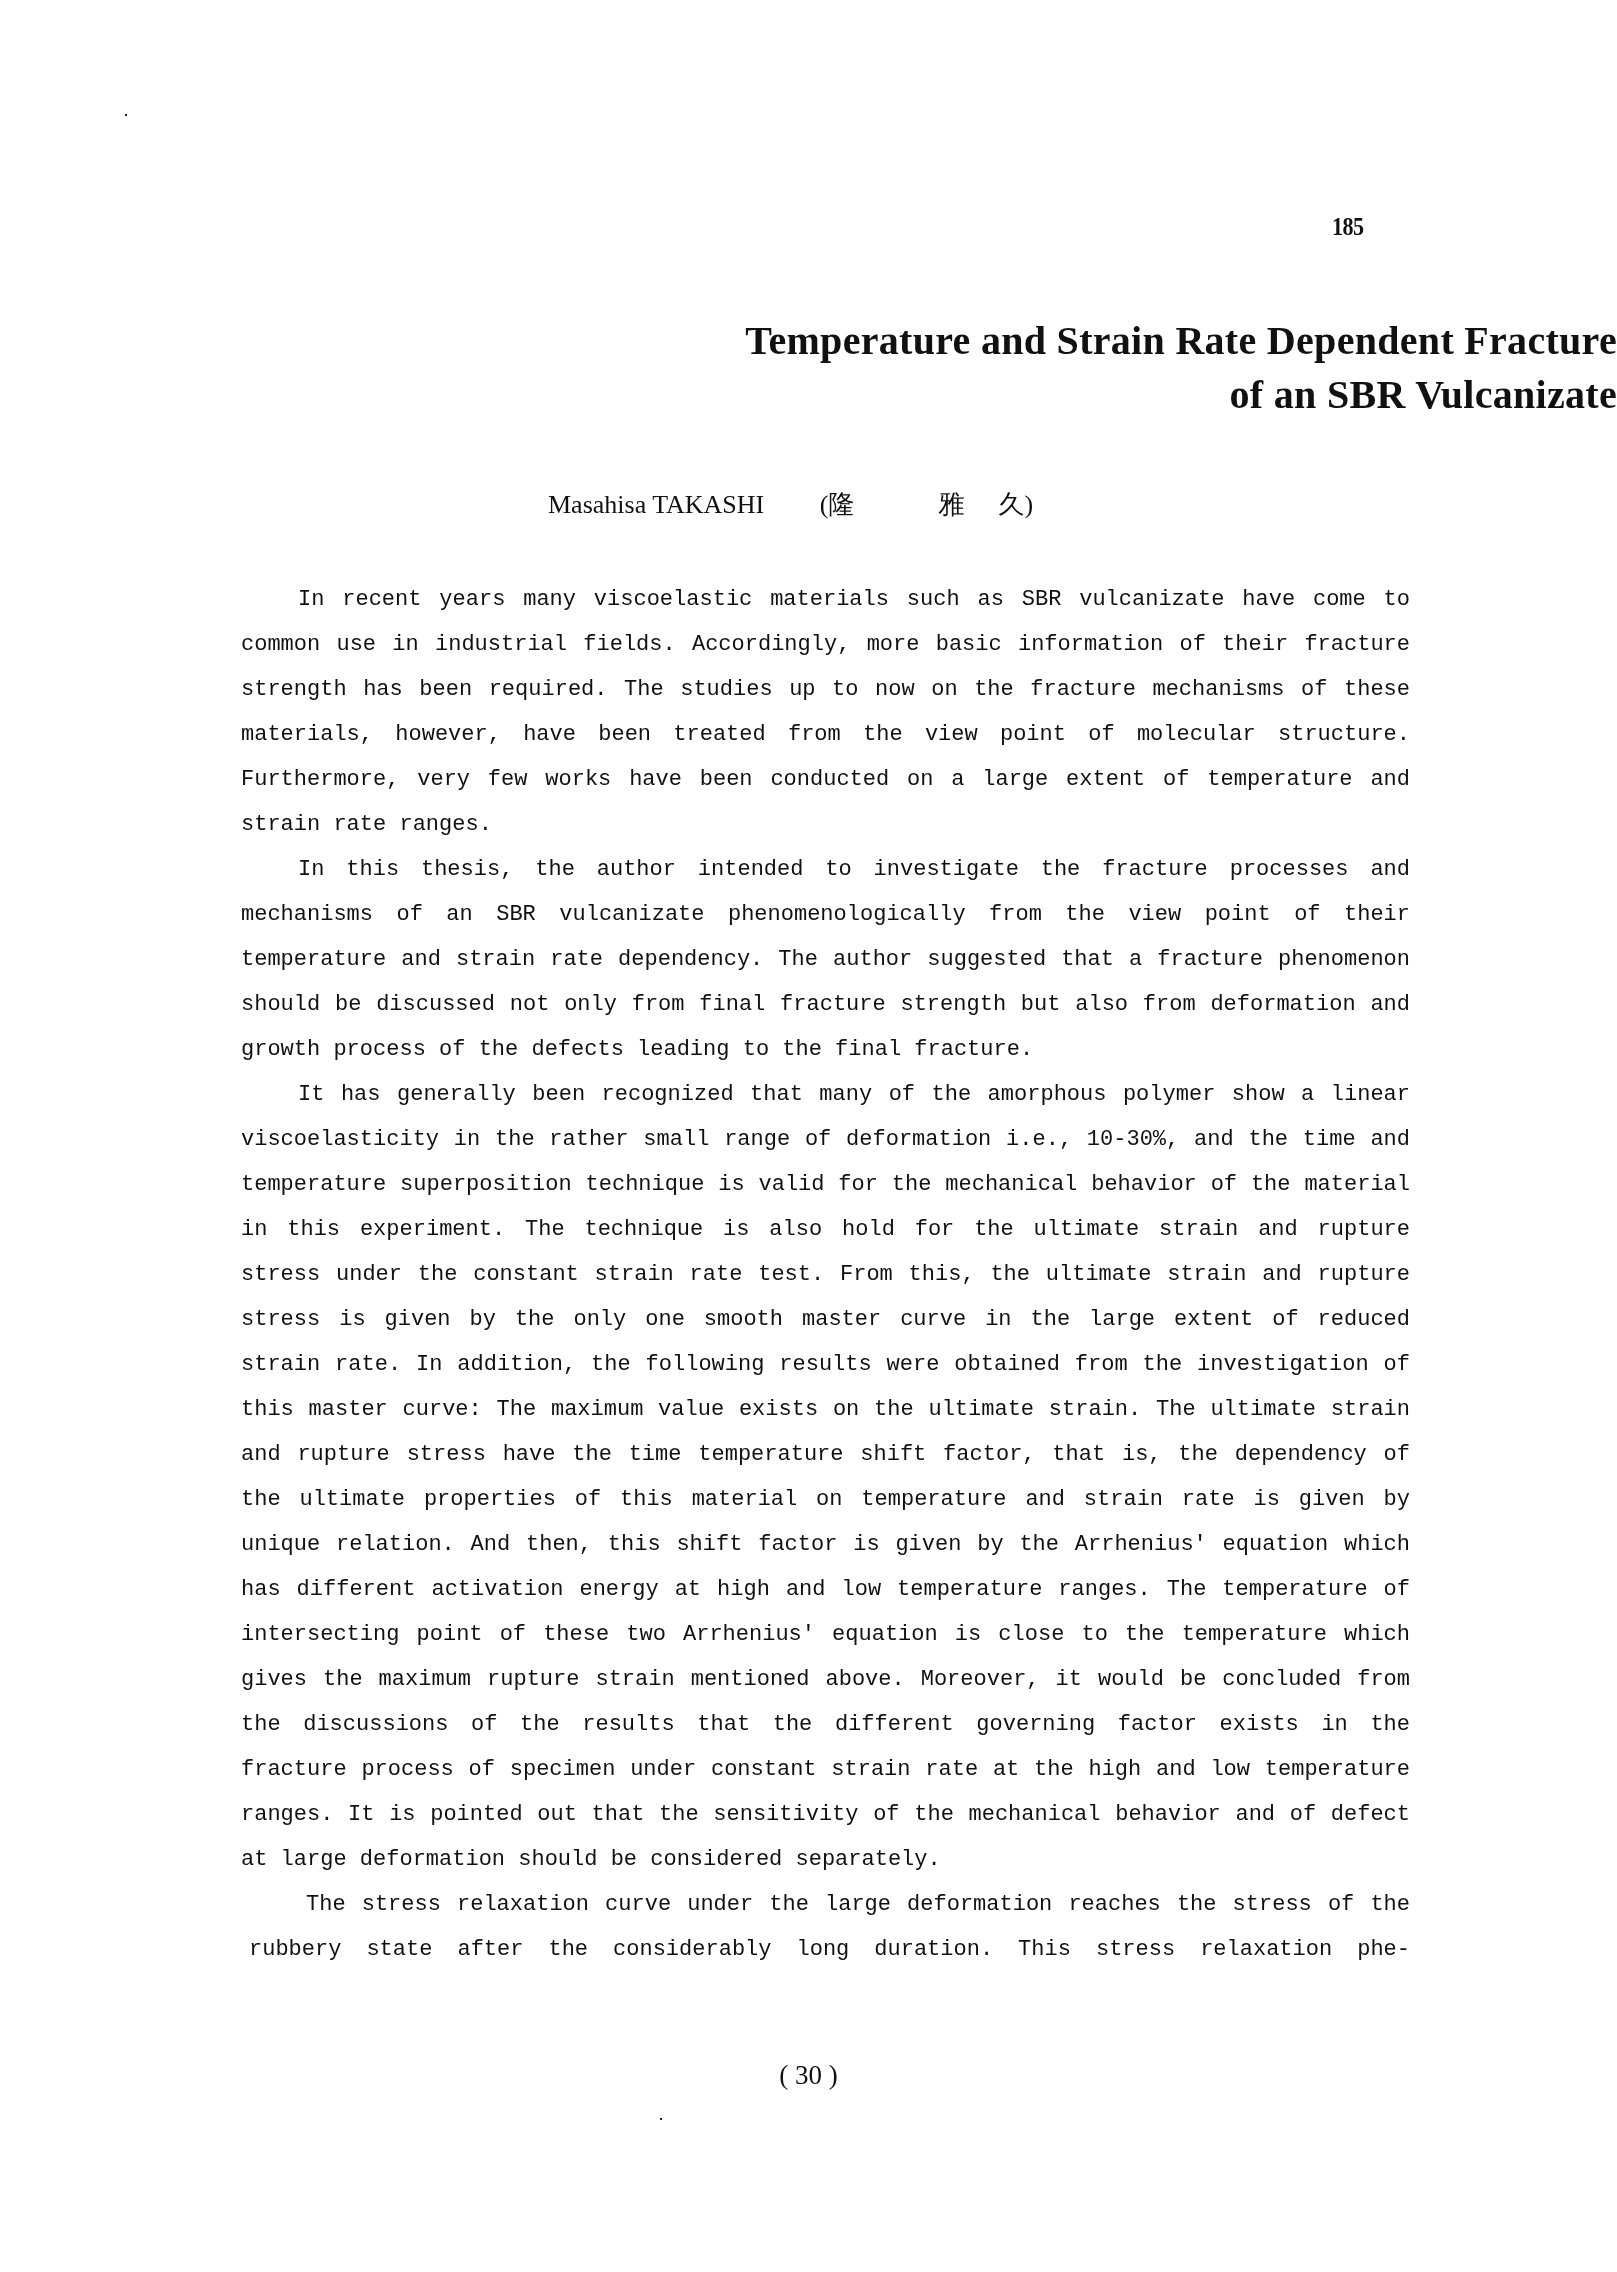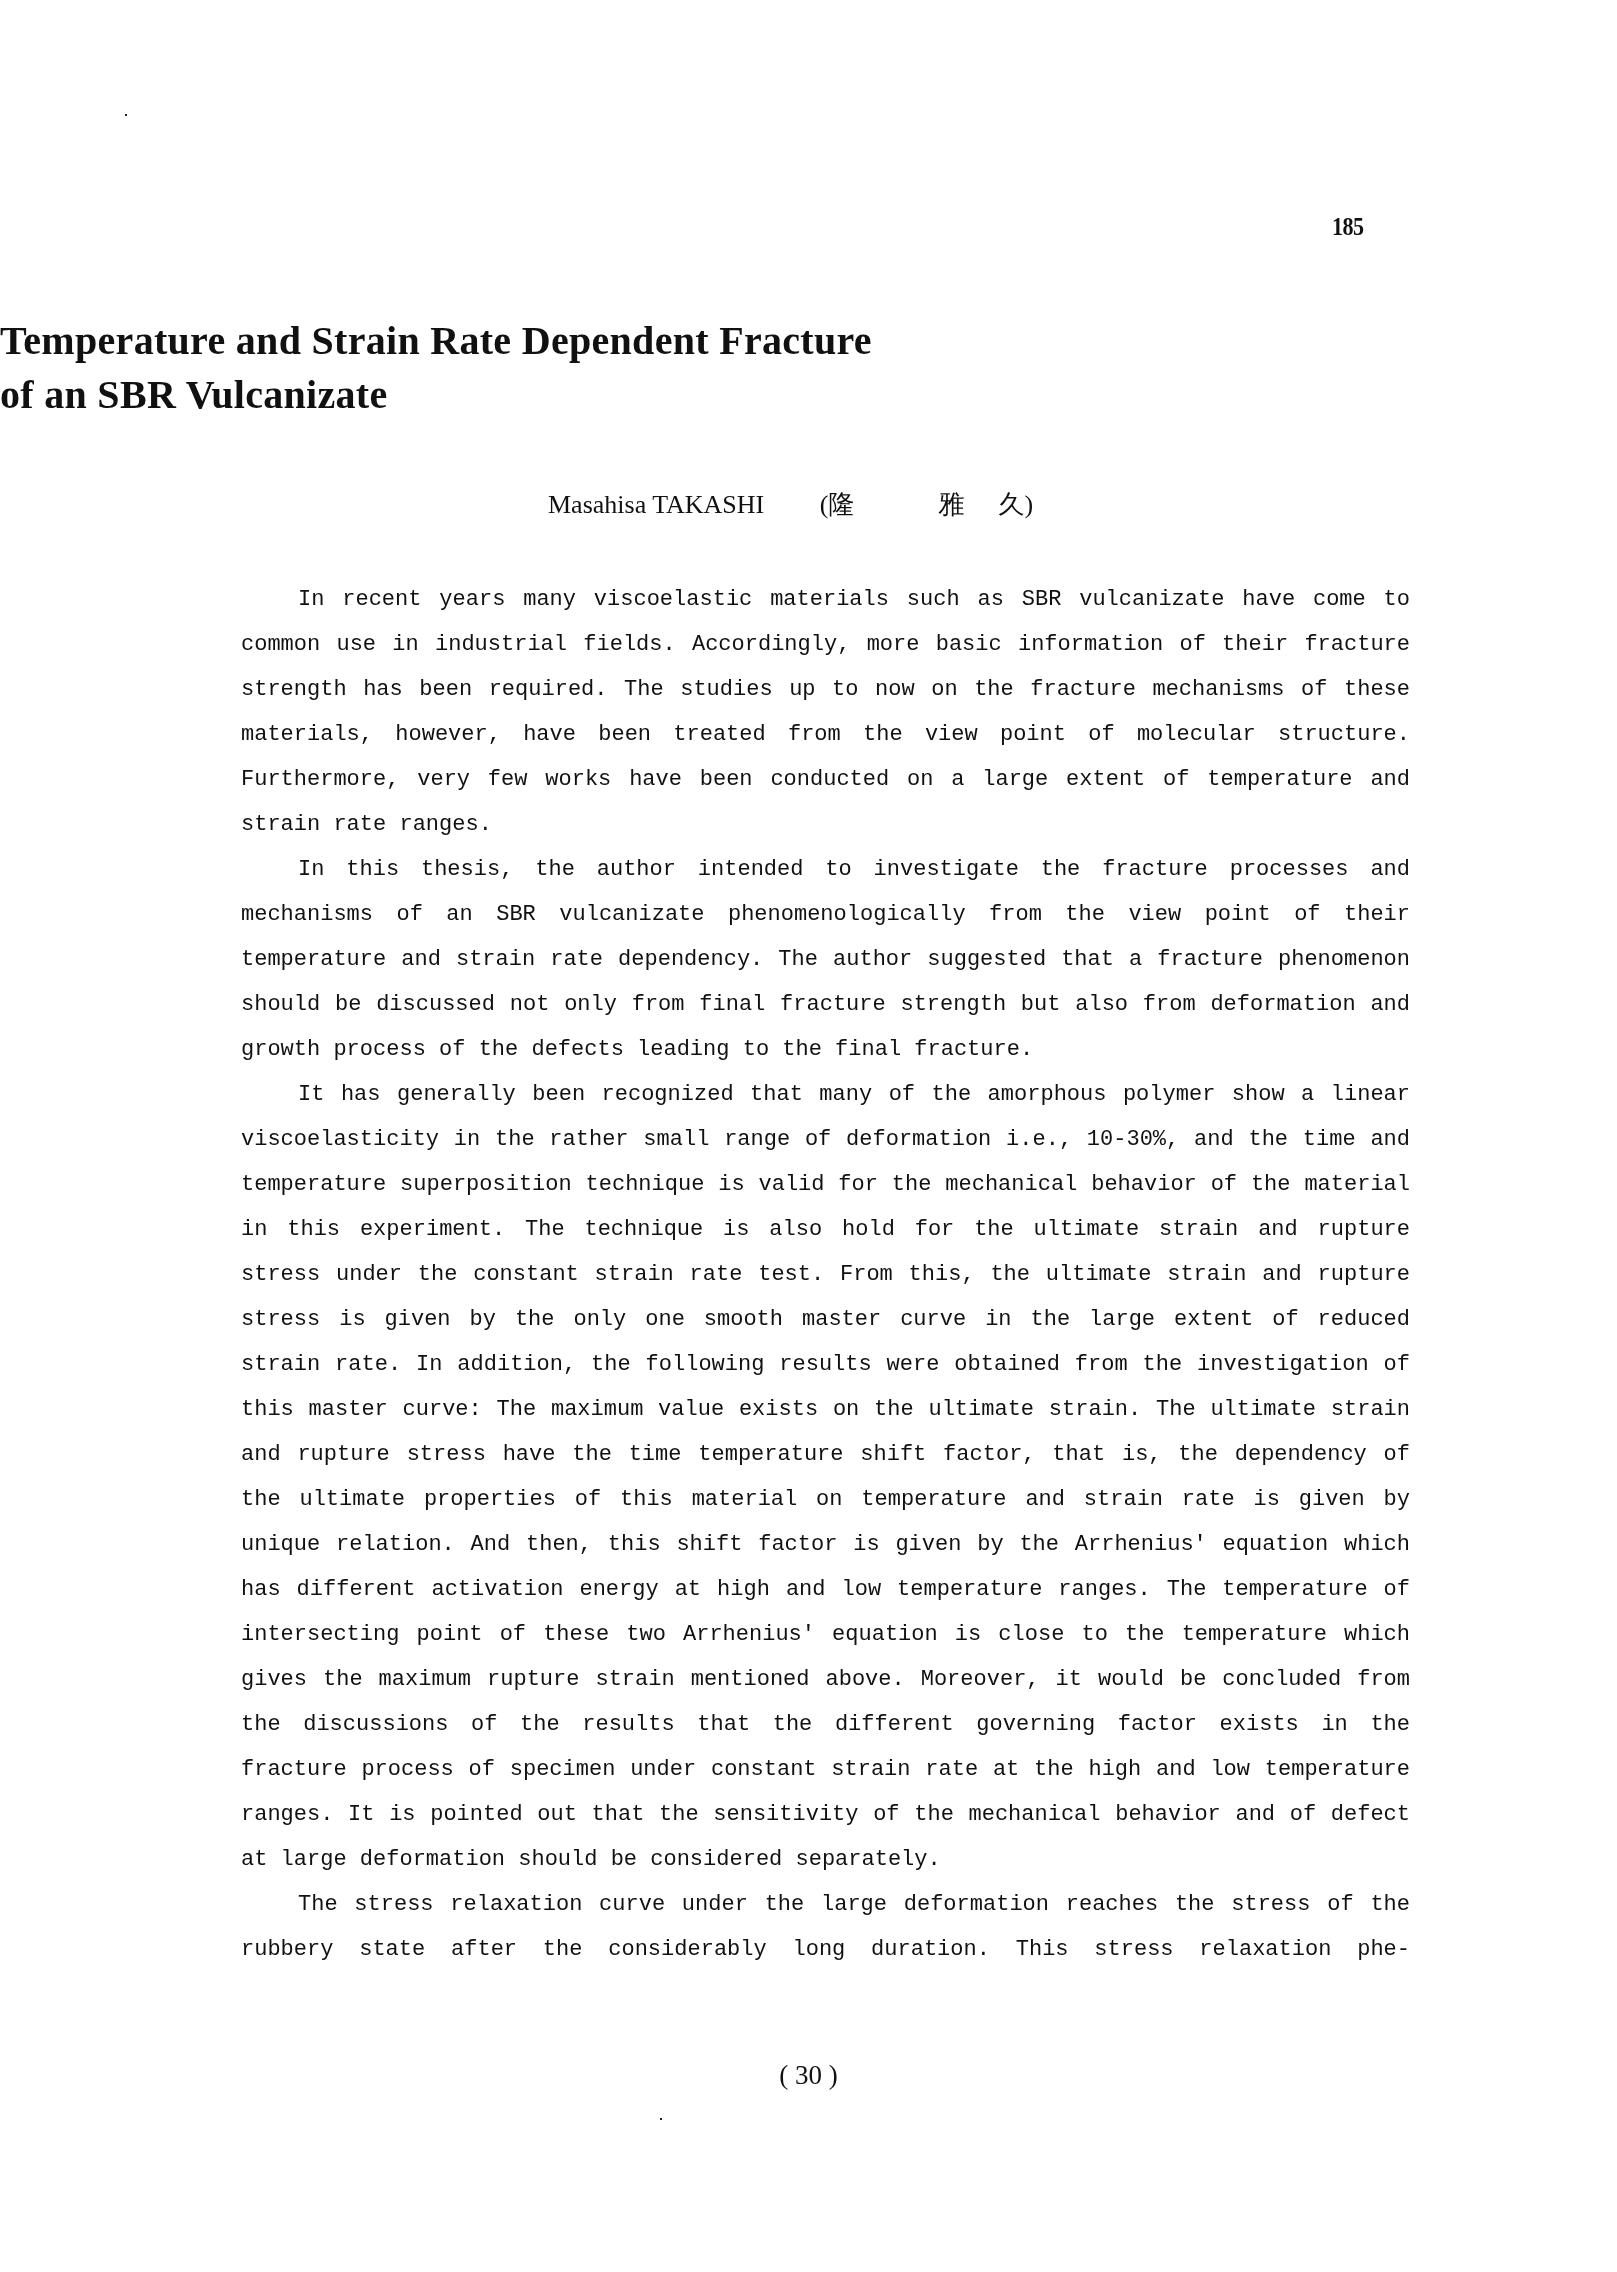--- a/index.html
+++ b/index.html
@@ -7,21 +7,21 @@
       width: 1617px; height: 2273px; position: relative; overflow: hidden;
       font-family: "Liberation Serif", "DejaVu Serif", serif; color: #111111;
     }
     .page-number {
       position: absolute; left: 1332px; top: 212px;
       font-size: 26px; font-weight: bold; letter-spacing: -0.6px;
       transform: scaleX(0.85); transform-origin: left top;
     }
     .title {
       position: absolute; left: 0; width: 1617px; top: 314px;
-      text-align: left; font-weight: bold; font-size: 40px; line-height: 54px;
+      text-align: right; font-weight: bold; font-size: 40px; line-height: 54px;
       letter-spacing: 0.3px;
     }
     .title .line { display: block; }
     .author {
       position: absolute; left: 548px; top: 487px;
       font-size: 26px; white-space: nowrap;
     }
     .author .kanji { margin-left: 49px; letter-spacing: 0; }
     .author .kanji span { display: inline-block; }
     .author .k1 { margin-right: 84px; }
@@ -52,20 +52,20 @@
 
 <div class="author">
   <span>Masahisa TAKASHI</span>
   <span class="kanji"><span>(</span><span class="k1">隆</span><span class="k2">雅</span><span>久</span><span>)</span></span>
 </div>
 
 <div class="body-text">
   <p>In recent years many viscoelastic materials such as SBR vulcanizate have come to common use in industrial fields. Accordingly, more basic information of their fracture strength has been required. The studies up to now on the fracture me­chanisms of these materials, however, have been treated from the view point of mole­cular structure. Furthermore, very few works have been conducted on a large extent of temperature and strain rate ranges.</p>
   <p>In this thesis, the author intended to investigate the fracture processes and mechanisms of an SBR vulcanizate phenomenologically from the view point of their temperature and strain rate dependency. The author suggested that a fracture phe­nomenon should be discussed not only from final fracture strength but also from deformation and growth process of the defects leading to the final fracture.</p>
   <p>It has generally been recognized that many of the amorphous polymer show a linear viscoelasticity in the rather small range of deformation i.e., 10-30%, and the time and temperature superposition technique is valid for the mechanical behavior of the material in this experiment. The technique is also hold for the ultimate strain and rupture stress under the constant strain rate test. From this, the ultimate strain and rupture stress is given by the only one smooth master curve in the large extent of reduced strain rate. In addition, the following results were obtained from the investigation of this master curve: The maximum value exists on the ultimate strain. The ultimate strain and rupture stress have the time temperature shift factor, that is, the dependency of the ultimate properties of this material on tempe­rature and strain rate is given by unique relation. And then, this shift factor is given by the Arrhenius' equation which has different activation energy at high and low temperature ranges. The temperature of intersecting point of these two Arrhe­nius' equation is close to the temperature which gives the maximum rupture strain mentioned above. Moreover, it would be concluded from the discussions of the results that the different governing factor exists in the fracture process of specimen under constant strain rate at the high and low temperature ranges. It is pointed out that the sensitivity of the mechanical behavior and of defect at large deformation should be considered separately.</p>
-  <p style="text-align-last: justify;">The stress relaxation curve under the large deformation reaches the stress of the rubbery state after the considerably long duration. This stress relaxation phe-</p>
+  <p style="text-align-last: justify; margin-left: 8px;">The stress relaxation curve under the large deformation reaches the stress of the rubbery state after the considerably long duration. This stress relaxation phe-</p>
 </div>
 
 <div class="folio">( 30 )</div>
 
 <div class="speck" style="left:125px; top:114px;"></div>
 <div class="speck" style="left:660px; top:2118px;"></div>
 
 
 </body></html>

